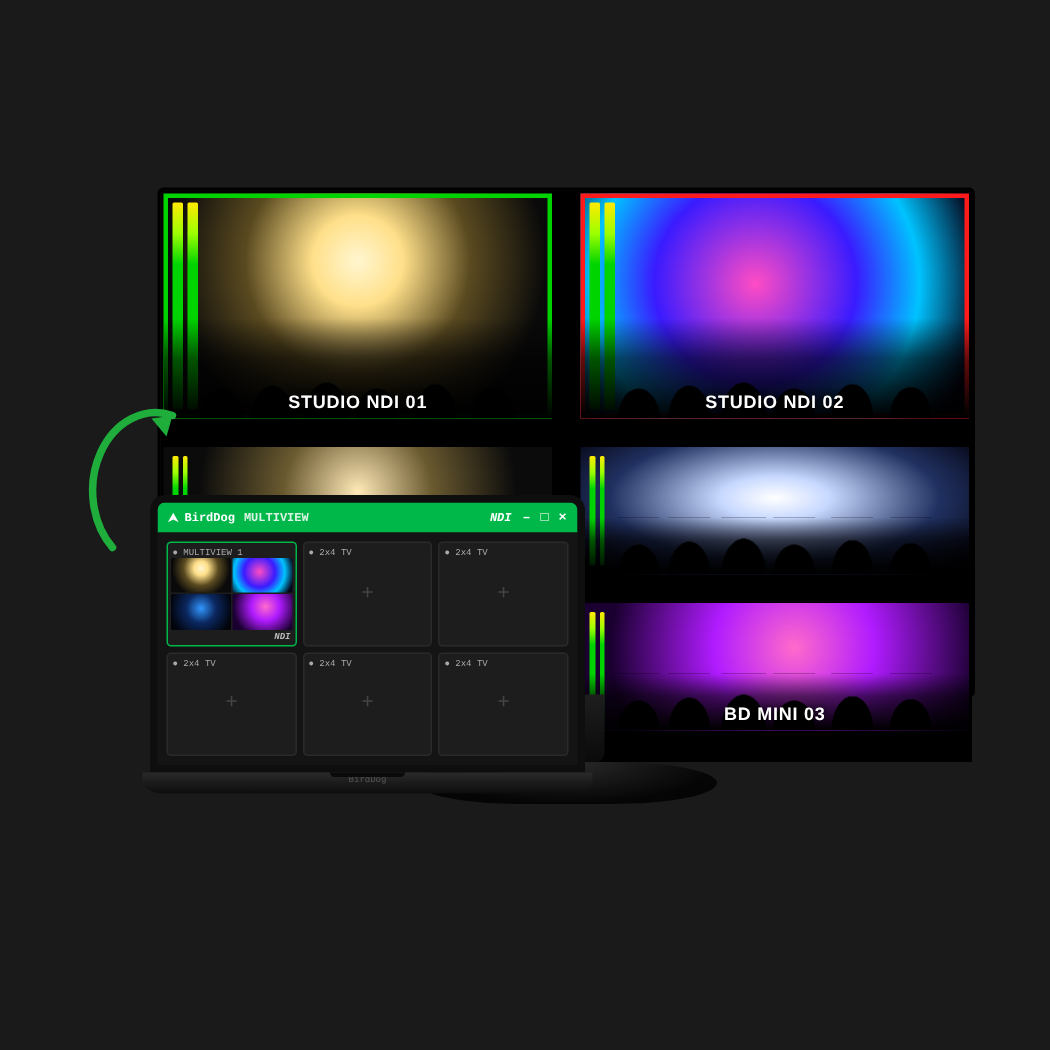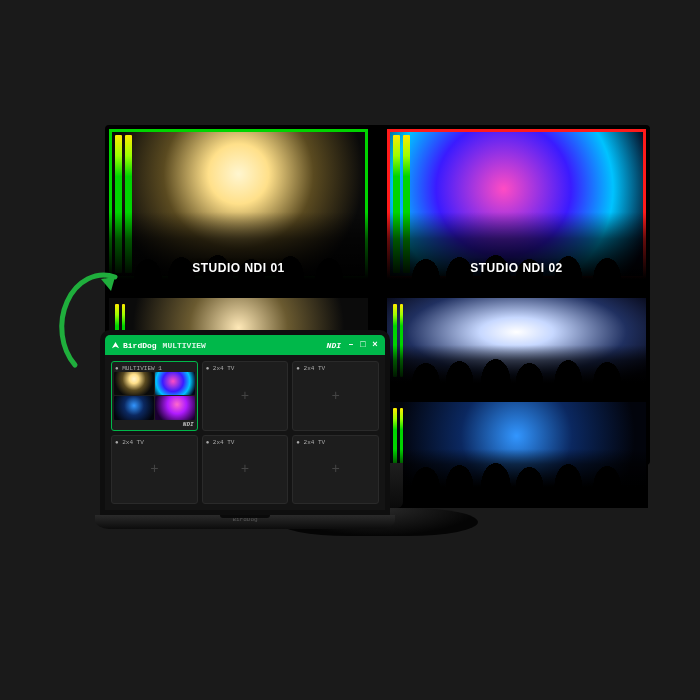--- a/index.html
+++ b/index.html
@@ -231,20 +231,28 @@
         </div>
       <div class="crowd"></div>
     </div>
     <div class="feed bg-e">
       <div class="vu small">
           <div></div>
           <div></div>
         </div>
       <div class="crowd"></div>
       <span class="feed-label">BD MINI 02</span>
+    </div>
+    <div class="feed bg-f">
+      <div class="vu small">
+          <div></div>
+          <div></div>
+        </div>
+      <div class="crowd"></div>
+      <span class="feed-label">BD MINI 03</span>
     </div>
     <div class="feed bg-g">
       <div class="vu small">
           <div></div>
           <div></div>
         </div>
       <div class="crowd"></div>
     </div>
     <div class="feed bg-h">
       <div class="vu small">

